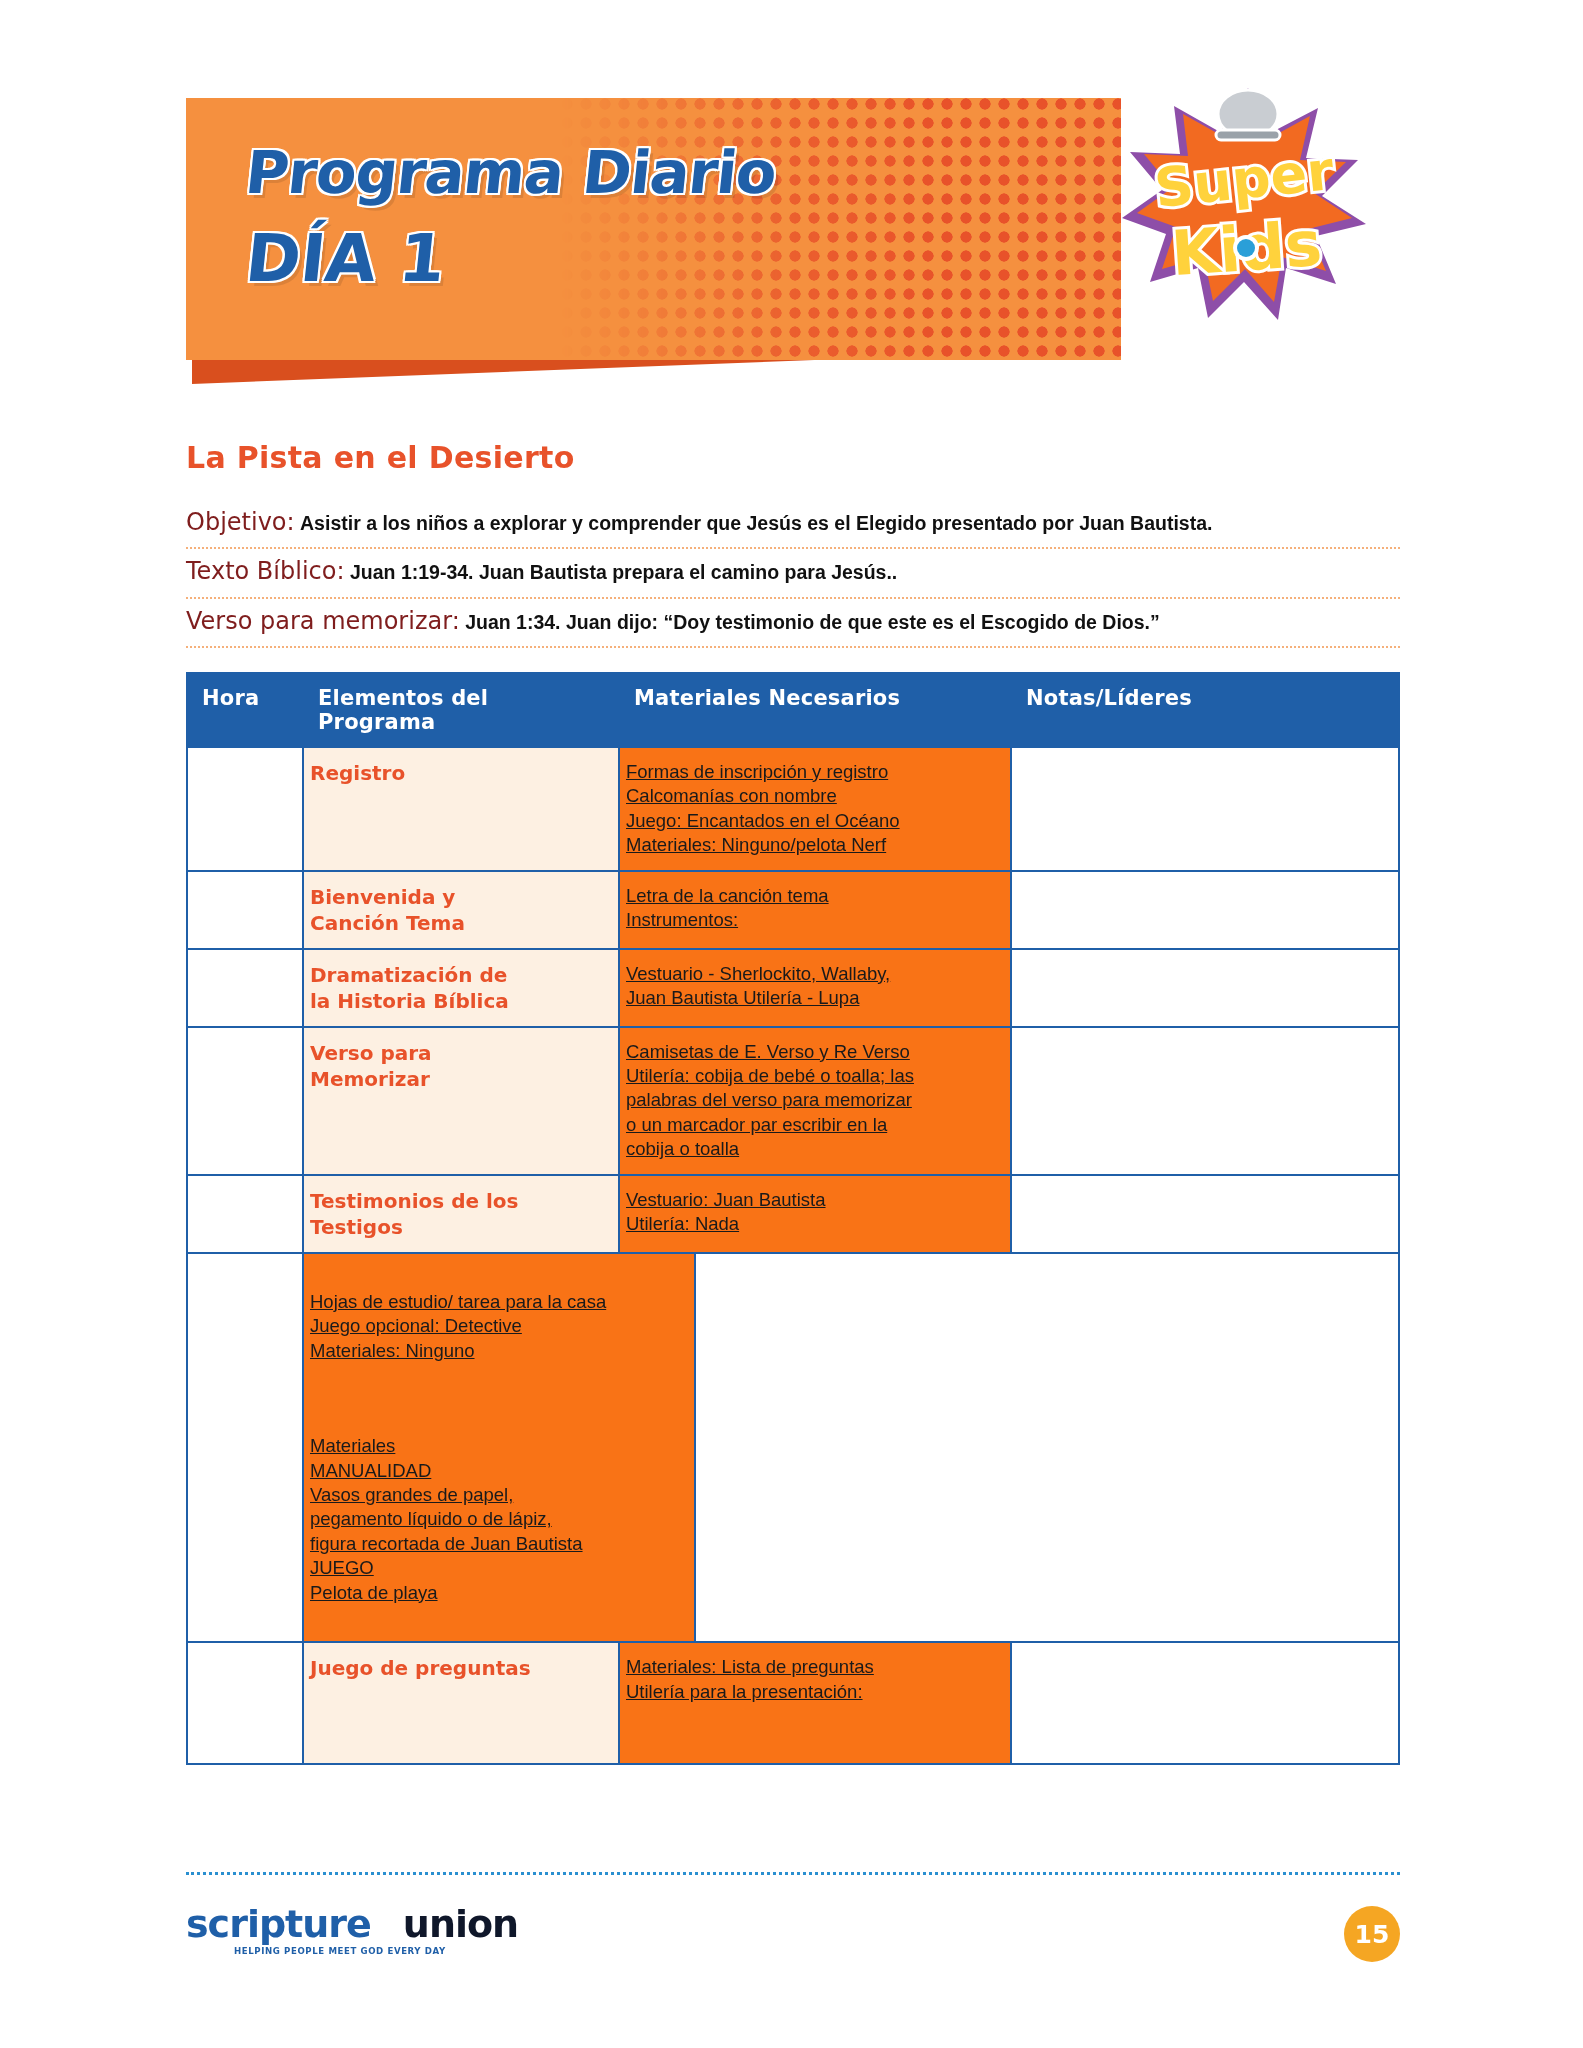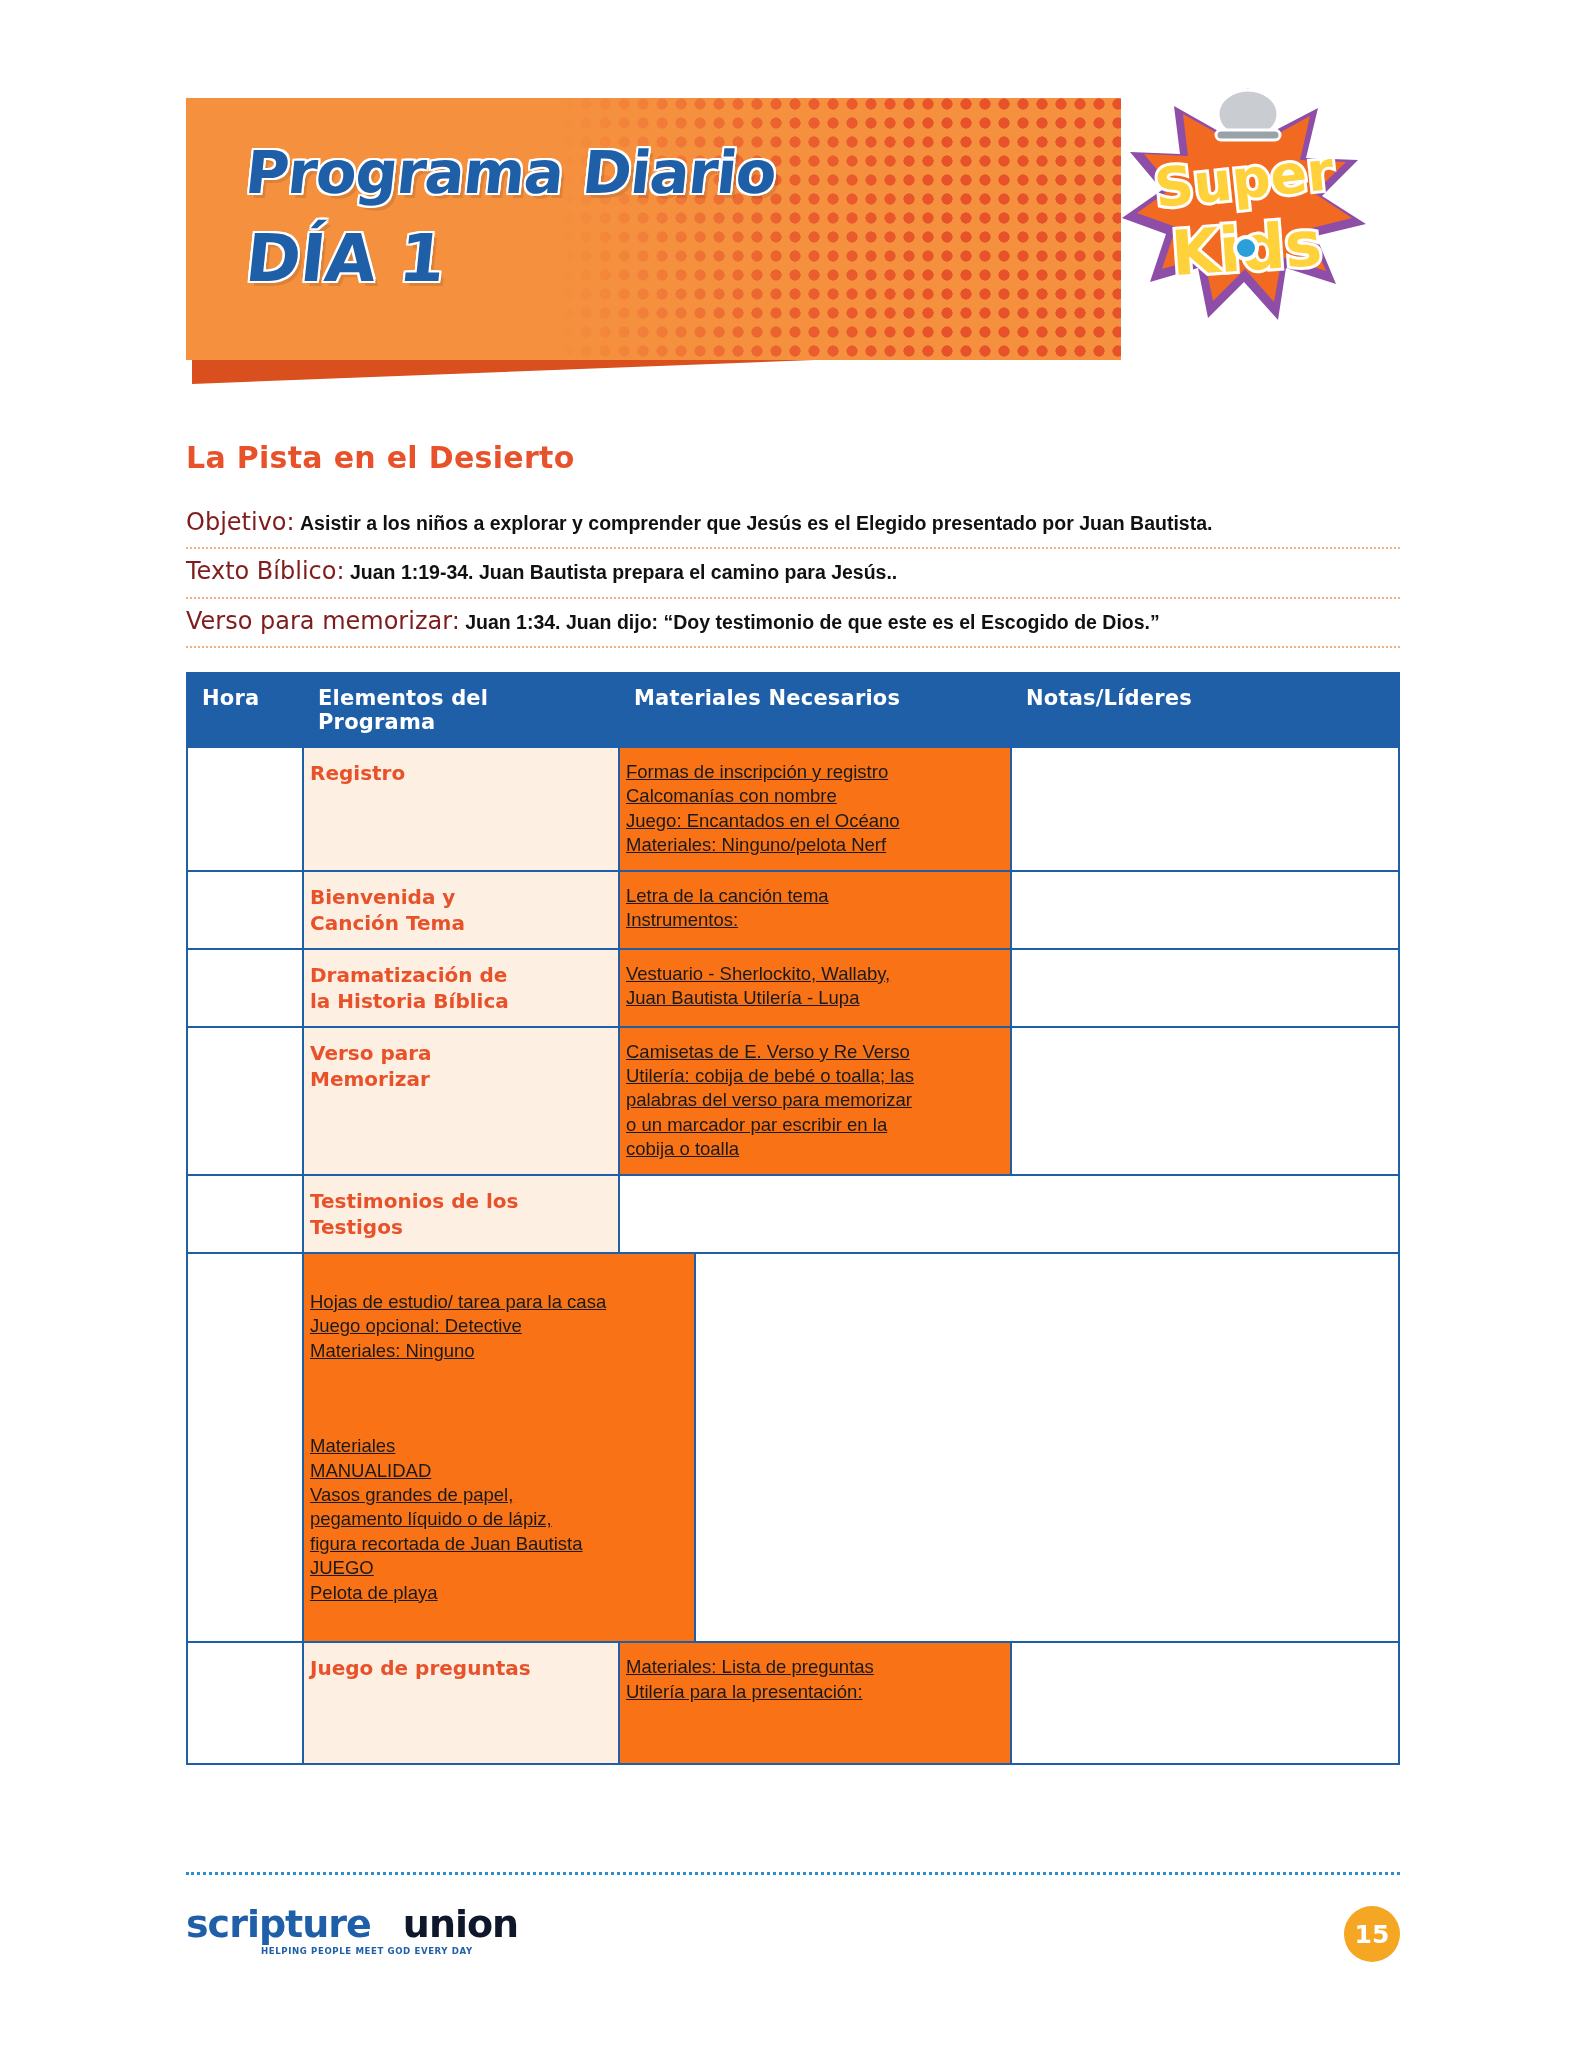--- a/index.html
+++ b/index.html
@@ -228,21 +228,21 @@
     font-family: "DejaVu Sans", sans-serif;
     font-weight: bold;
     font-size: 38px;
     letter-spacing: -1px;
     line-height: 1;
   }
   .su-scripture { color: #1f5fa8; }
   .su-union { color: #0f172a; margin-left: 32px; }
   .su-tag {
     margin-top: 3px;
-    margin-left: 75px;
+    margin-left: 48px;
     font-family: "DejaVu Sans", sans-serif;
     font-weight: bold;
     font-size: 8.6px;
     letter-spacing: 0.6px;
     color: #1f5fa8;
   }
   .page-badge {
     position: absolute;
     right: 183px;
     top: 1906px;
@@ -359,20 +359,22 @@
 palabras del verso para memorizar
 o un marcador par escribir en la
 cobija o toalla</div>
       <div class="cell notas col-notas"></div>
     </div>
 
     <div class="trow">
       <div class="cell hora col-hora"></div>
       <div class="cell elem col-elem" style="white-space:pre-line">Testimonios de los
 Testigos</div>
+      <div class="cell mat col-mat">Vestuario: Juan Bautista
+Utilería: Nada</div>
       <div class="cell notas col-notas"></div>
     </div>
 
     <div class="trow">
       <div class="cell hora col-hora"></div>
       <div class="cell mat col-mat">
         <div style="white-space:pre-line">Hojas de estudio/ tarea para la casa
 Juego opcional: Detective
 Materiales: Ninguno</div>
         <span class="gap"></span>

